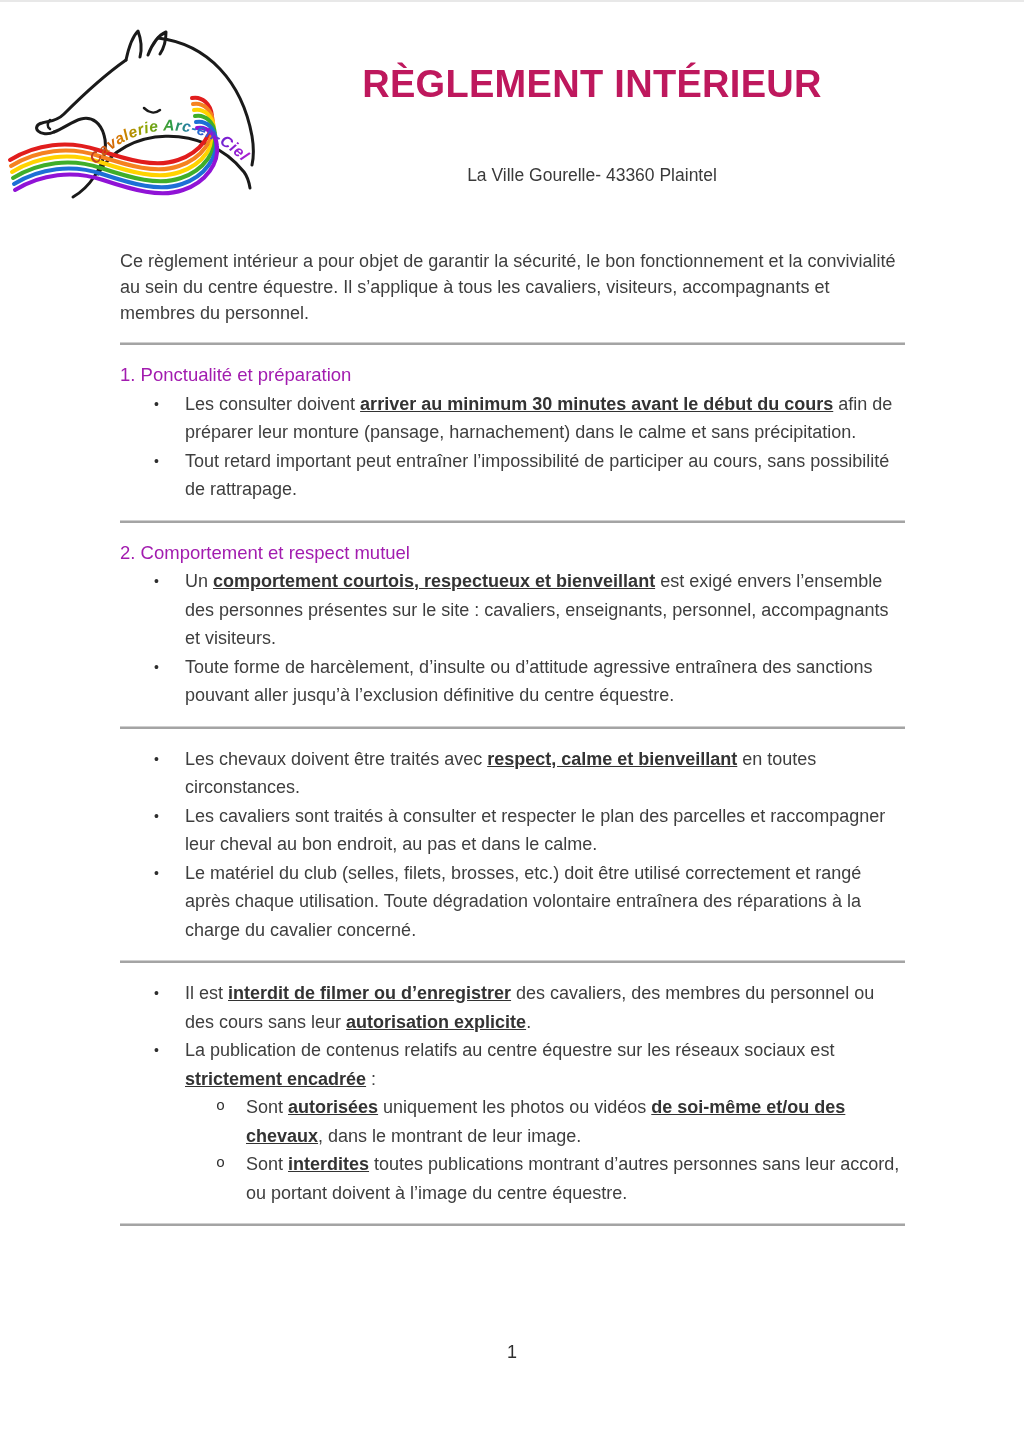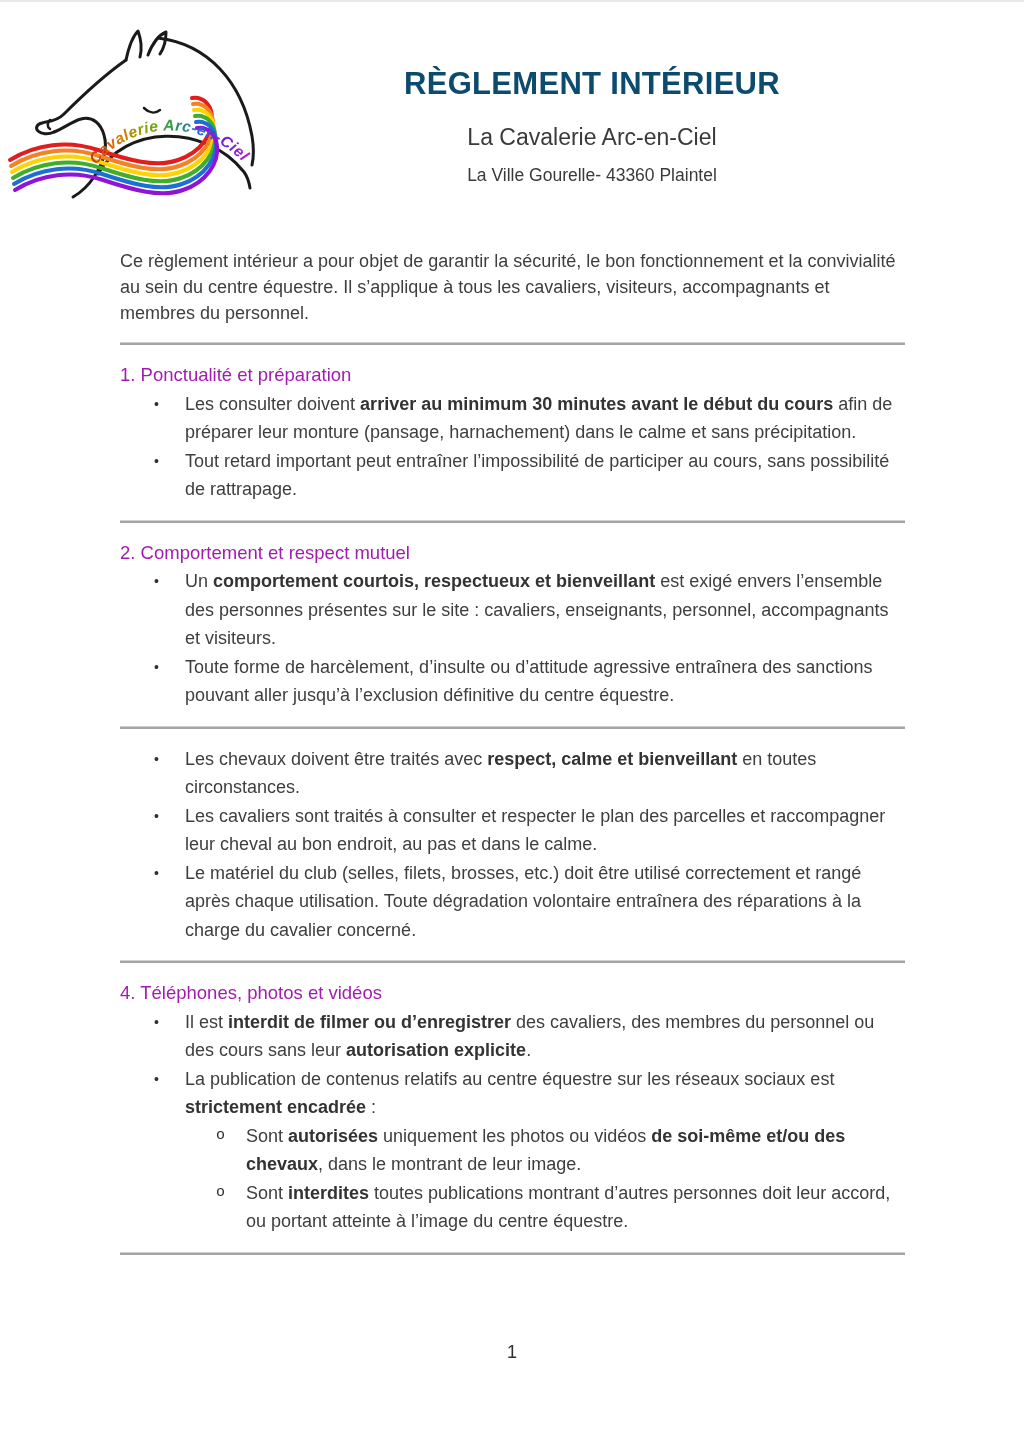--- a/index.html
+++ b/index.html
@@ -4,21 +4,21 @@
 <style>
   html,body{margin:0;padding:0;background:#ffffff;}
   .page{
     position:relative;width:1024px;height:1448px;background:#ffffff;
     font-family:"Liberation Sans", sans-serif;color:#3e3e3e;overflow:hidden;
     border-top:2px solid #e8e8e8;
   }
   
   .doc-title{
     position:absolute;top:64px;left:160px;right:0;margin:0;text-align:center;
-    font-size:31px;line-height:36px;font-weight:bold;color:#0c4a6e;letter-spacing:.3px;
+    font-size:38px;line-height:36px;font-weight:bold;color:#be185d;letter-spacing:.3px;
   }
   .org-name{
     position:absolute;top:120px;left:160px;right:0;text-align:center;
     font-size:23px;line-height:30px;color:#3a3a3a;
   }
   .org-address{
     position:absolute;top:161px;left:160px;right:0;text-align:center;
     font-size:17.5px;line-height:24px;color:#3a3a3a;
   }
   .logo{position:absolute;left:6px;top:22px;width:250px;height:190px;}
@@ -28,21 +28,21 @@
   .divider{height:2px;background:#a4a4a4;border-top:1px solid #cfcfcf;margin:16px 0;}
   .sec-heading{font-size:18.5px;line-height:28.5px;color:#a21caf;}
   ul.items{list-style:none;margin:0;padding:0;}
   li.item{display:flex;font-size:18px;line-height:28.5px;}
   li.l1{padding-left:34px;}
   li.l2{padding-left:96px;}
   .marker{flex:0 0 auto;line-height:28.5px;color:#2e2e2e;}
   .m1{width:31px;font-size:14px;}
   .m2{width:30px;font-size:15px;font-family:"Liberation Mono", monospace;}
   .content{flex:1 1 auto;}
-  .content .b{font-weight:bold;color:#333;}
+  .content .b{font-weight:bold;color:#333;text-decoration:underline;}
   
   .page-footer{position:absolute;top:1336px;left:0;right:0;text-align:center;}
   .page-number{font-size:18px;line-height:28px;color:#2e2e2e;}
 </style>
 </head>
 <body>
 
 <div class="page">
 
   <div class="logo">
@@ -84,21 +84,20 @@
         <path transform="translate(4,24)" d="M4,136 C30,120 62,116 92,126 C122,136 150,144 172,136 C196,128 208,108 206,92 C205,80 196,72 186,74" stroke="#1d6fd6"></path>
         <path transform="translate(5,30)" d="M4,136 C30,120 62,116 92,126 C122,136 150,144 172,136 C196,128 208,108 206,92 C205,80 196,72 186,74" stroke="#9013d6"></path>
       </g>
       <text font-family="Liberation Sans, sans-serif" font-size="15.5" font-weight="bold" font-style="italic" letter-spacing="0.5" fill="url(#logoTextGrad)">
         <textPath href="#logoTextPath" startOffset="2%">Cavalerie Arc-en-Ciel</textPath>
       </text>
     </svg>
   </div>
 
   <h1 class="doc-title">RÈGLEMENT INTÉRIEUR</h1>
-  <div class="org-name">La Cavalerie Arc-en-Ciel</div>
   <div class="org-address">La Ville Gourelle- 43360 Plaintel</div>
 
   <main class="doc-body">
     <p class="intro">Ce règlement intérieur a pour objet de garantir la sécurité, le bon fonctionnement et la convivialité au sein du centre équestre. Il s’applique à tous les cavaliers, visiteurs, accompagnants et membres du personnel.</p>
     <div id="sections">
         <div class="divider" style="background: rgb(164, 164, 164);"></div>
         <div class="sec-heading">1. Ponctualité et préparation</div>
         <ul class="items">
           <li class="item l1">
             <span class="marker m1">•</span>
@@ -130,37 +129,36 @@
           <li class="item l1">
             <span class="marker m1">•</span>
             <span class="content"><span>Les cavaliers sont traités à consulter et respecter le plan des parcelles et raccompagner leur cheval au bon endroit, au pas et dans le calme.</span></span>
           </li>
           <li class="item l1">
             <span class="marker m1">•</span>
             <span class="content"><span>Le matériel du club (selles, filets, brosses, etc.) doit être utilisé correctement et rangé après chaque utilisation. Toute dégradation volontaire entraînera des réparations à la charge du cavalier concerné.</span></span>
           </li>
         </ul>
         <div class="divider" style="background: rgb(164, 164, 164);"></div>
-        <div class="sec-heading">4. Téléphones, photos et vidéos</div>
         <ul class="items">
           <li class="item l1">
             <span class="marker m1">•</span>
             <span class="content"><span>Il est </span><span class="b">interdit de filmer ou d’enregistrer</span><span> des cavaliers, des membres du personnel ou des cours sans leur </span><span class="b">autorisation explicite</span><span>.</span></span>
           </li>
           <li class="item l1">
             <span class="marker m1">•</span>
             <span class="content"><span>La publication de contenus relatifs au centre équestre sur les réseaux sociaux est </span><span class="b">strictement encadrée</span><span> :</span></span>
           </li>
           <li class="item l2">
             <span class="marker m2">o</span>
             <span class="content"><span>Sont </span><span class="b">autorisées</span><span> uniquement les photos ou vidéos </span><span class="b">de soi-même et/ou des chevaux</span><span>, dans le montrant de leur image.</span></span>
           </li>
           <li class="item l2">
             <span class="marker m2">o</span>
-            <span class="content"><span>Sont </span><span class="b">interdites</span><span> toutes publications montrant d’autres personnes doit leur accord, ou portant atteinte à l’image du centre équestre.</span></span>
+            <span class="content"><span>Sont </span><span class="b">interdites</span><span> toutes publications montrant d’autres personnes sans leur accord, ou portant doivent à l’image du centre équestre.</span></span>
           </li>
         </ul>
         <div class="divider" style="background: rgb(164, 164, 164);"></div>
       </div>
   </main>
 
   <div class="page-footer">
     <span class="page-number">1</span>
   </div>
 </div>

